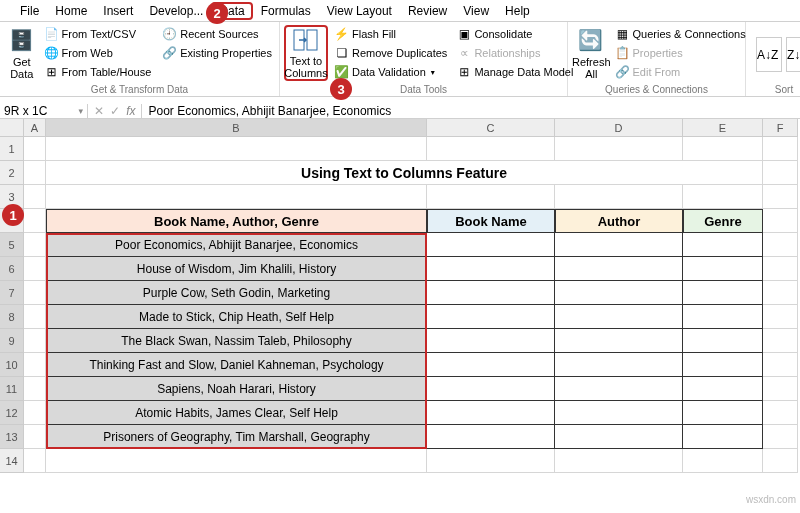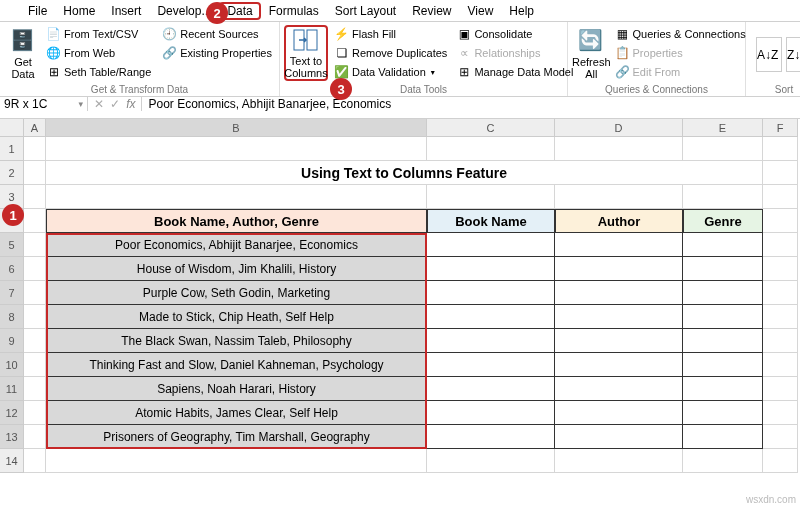--- a/index.html
+++ b/index.html
@@ -1,39 +1,39 @@
 <!DOCTYPE html>
 <html><head>
 <meta charset="utf-8">
 <style>
 * { box-sizing: border-box; margin: 0; padding: 0; font-family: "Segoe UI", Arial, sans-serif; }
 body { background: #fff; width: 800px; height: 513px; overflow: hidden; position: relative; font-size: 12px; }
 
 
-.menubar { display: flex; align-items: center; height: 22px; padding: 0 20px; border-bottom: 1px solid #d0d0d0; }
+.menubar { display: flex; align-items: center; height: 22px; padding: 0 12px; border-bottom: 1px solid #d0d0d0; }
 .menubar .mi { padding: 2px 8px; font-size: 12px; cursor: pointer; }
 .menubar .mi.active { border: 2px solid #c62828; border-radius: 4px; padding: 0 6px; }
 
 
 .ribbon { display: flex; height: 75px; border-bottom: 1px solid #d0d0d0; }
 .group { border-right: 1px solid #e0e0e0; padding: 3px 4px 0 4px; display: flex; flex-direction: column; justify-content: space-between; }
 .group-row { display: flex; align-items: flex-start; gap: 2px; flex: 1; }
 .gl { font-size: 10px; color: #777; text-align: center; padding-bottom: 1px; }
 .btn-lg { display: flex; flex-direction: column; align-items: center; justify-content: center; width: 44px; height: 56px; cursor: pointer; font-size: 11px; text-align: center; line-height: 1.1; }
 .btn-lg.highlighted { border: 2px solid #c62828; border-radius: 4px; }
 .btnstack { display: flex; flex-direction: column; gap: 1px; }
 .btn-sm { display: flex; align-items: center; gap: 3px; height: 18px; padding: 0 3px; font-size: 11px; cursor: pointer; white-space: nowrap; }
 .btn-sm.disabled { color: #aaa; }
 .ico { display: inline-flex; align-items: center; justify-content: center; width: 14px; height: 14px; font-size: 12px; }
 .ico-lg { width: 28px; height: 28px; font-size: 20px; margin-bottom: 2px; }
 .sortfilter { display: flex; gap: 4px; padding: 12px 6px; }
 .sf-btn { width: 26px; height: 35px; border: 1px solid #ccc; display: flex; align-items: center; justify-content: flex-start; font-size: 12px; cursor: pointer; }
 
 
-.fbar { display: flex; align-items: flex-start; height: 22px; border-bottom: 1px solid #d0d0d0; background: #fff; }
+.fbar { display: flex; align-items: flex-end; height: 22px; border-bottom: 1px solid #d0d0d0; background: #fff; }
 .namebox { width: 88px; border-right: 1px solid #d0d0d0; padding: 0 4px; display: flex; align-items: center; font-size: 12px; }
 .namebox .dd { margin-left: auto; color: #888; font-size: 9px; }
 .fxcell { display: flex; align-items: center; padding: 0 6px; gap: 6px; color: #aaa; border-right: 1px solid #d0d0d0; }
 .fxcell .fx { font-style: italic; color: #888; }
 .formula { flex: 1; padding: 0 6px; font-size: 12px; }
 
 
 .sheet { position: relative; }
 .corner { position: absolute; left: 0; top: 0; width: 24px; height: 18px; background: #eee; border-right: 1px solid #ccc; border-bottom: 1px solid #ccc; }
 .colhdrs { position: absolute; left: 24px; top: 0; display: flex; height: 18px; }
@@ -69,21 +69,21 @@
 </head>
 <body>
 
 <div class="menubar">
   <div class="mi">File</div>
   <div class="mi">Home</div>
   <div class="mi">Insert</div>
   <div class="mi">Develop...</div>
   <div class="mi active">Data</div>
   <div class="mi">Formulas</div>
-  <div class="mi">Sort Layout</div>
+  <div class="mi">View Layout</div>
   <div class="mi">Review</div>
   <div class="mi">View</div>
   <div class="mi">Help</div>
 </div>
 
 <div class="ribbon">
 
   <div class="group" style="width:280px">
     <div class="group-row">
       <div class="btn-lg">
@@ -95,21 +95,21 @@
         <div class="btn-sm">
             <span class="ico">📄</span>
             <span>From Text/CSV</span>
           </div>
         <div class="btn-sm">
             <span class="ico">🌐</span>
             <span>From Web</span>
           </div>
         <div class="btn-sm">
             <span class="ico">⊞</span>
-            <span>Seth Table/Range</span>
+            <span>From Table/House</span>
           </div>
       </div>
       <div class="btnstack" style="margin-left:4px">
         <div class="btn-sm">
             <span class="ico">🕘</span>
             <span>Recent Sources</span>
           </div>
         <div class="btn-sm">
             <span class="ico">🔗</span>
             <span>Existing Properties</span>

